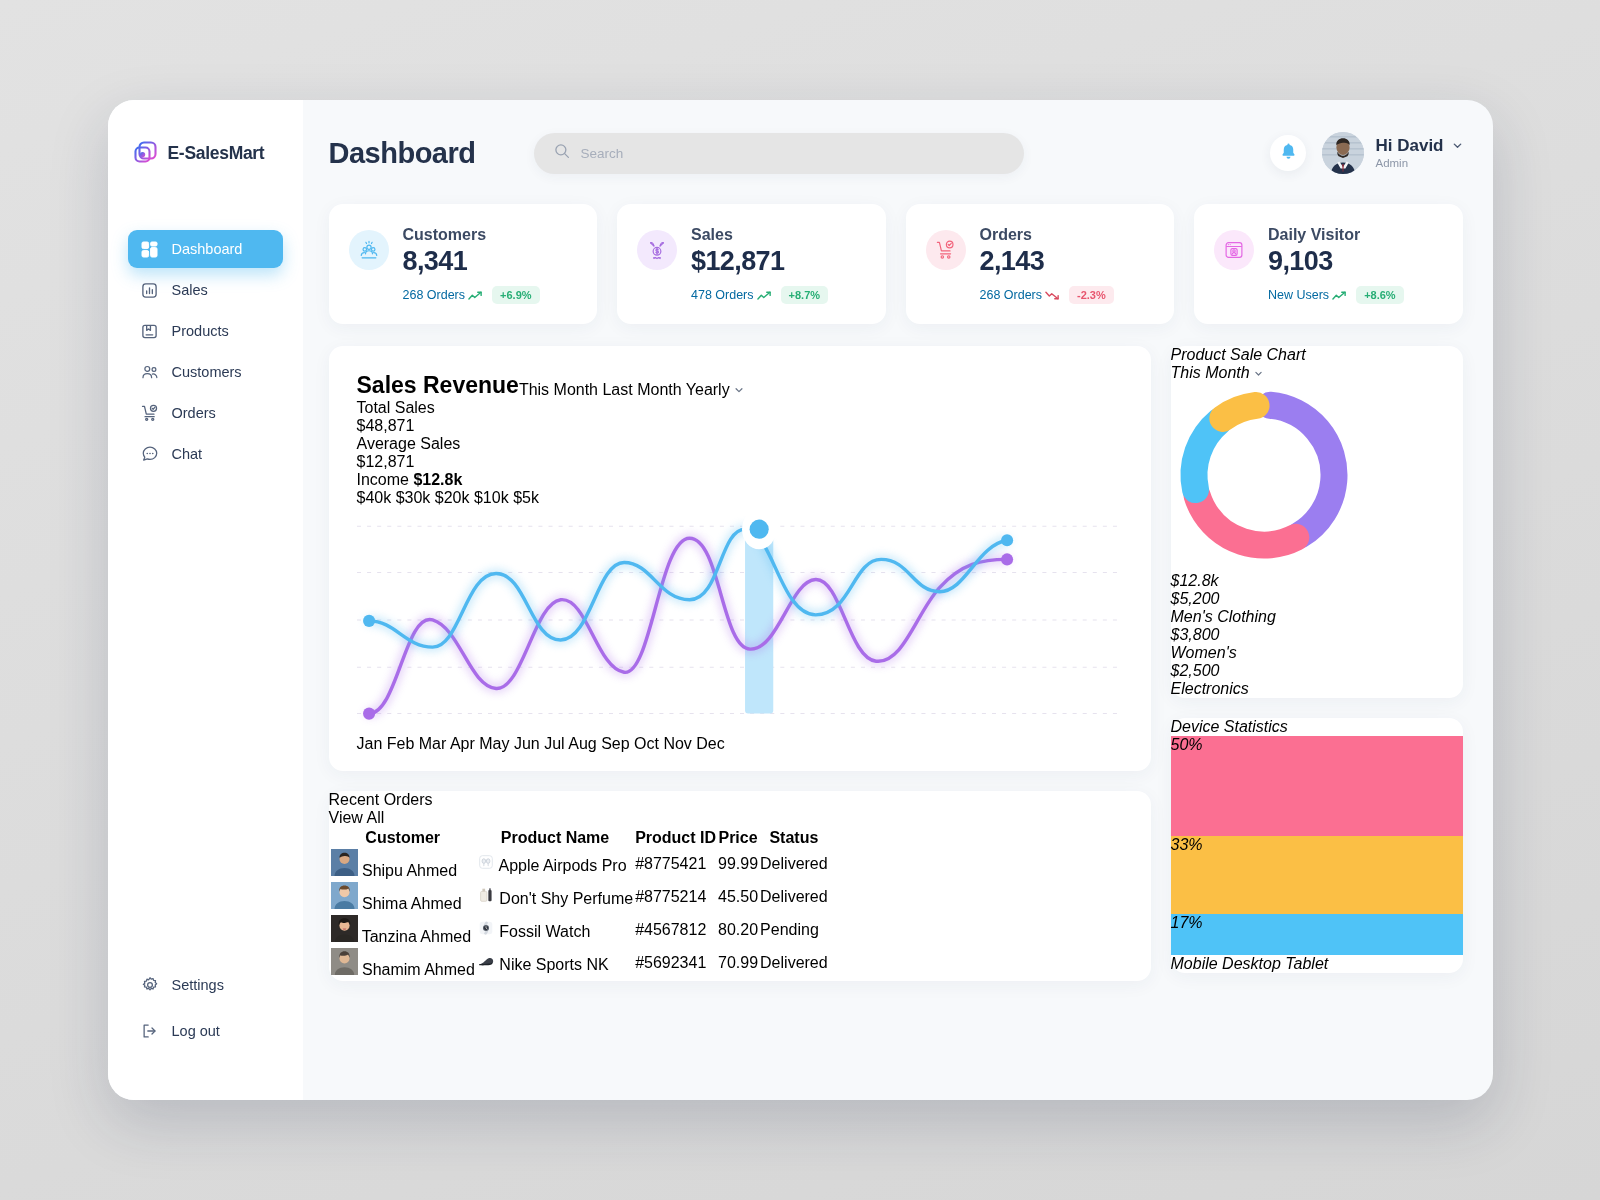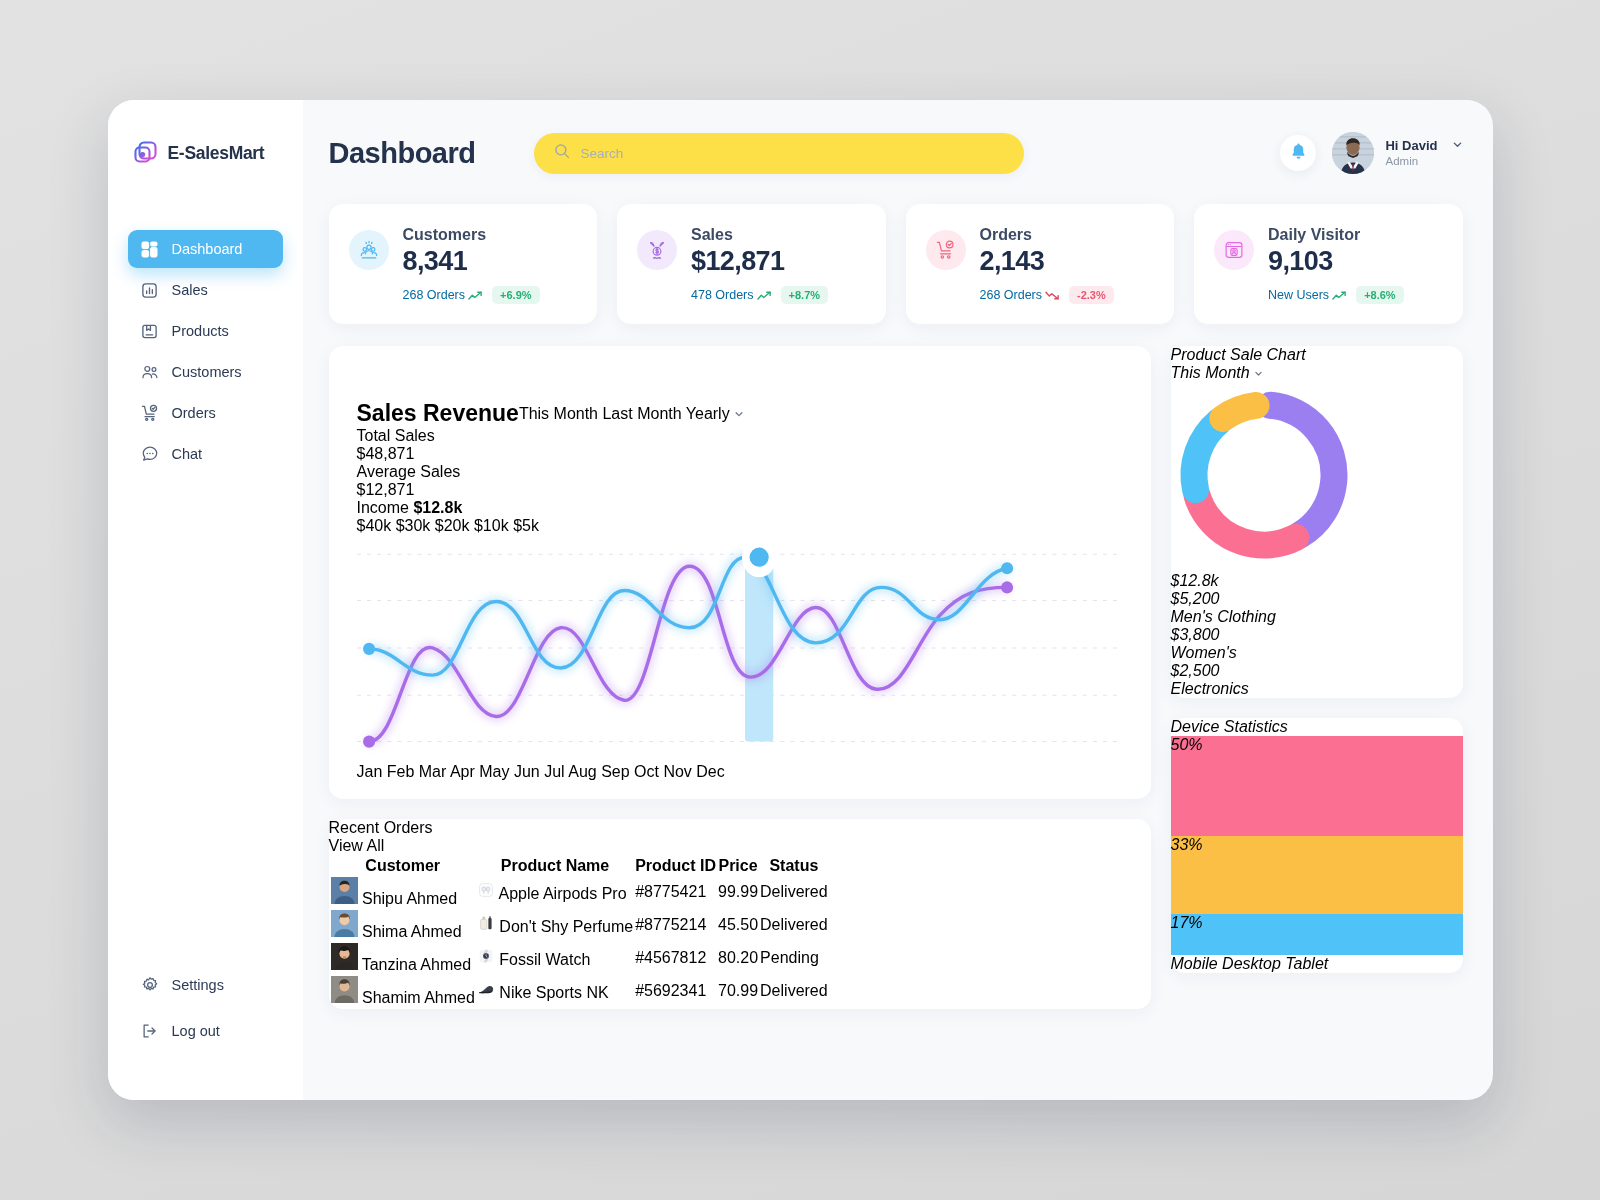--- a/index.html
+++ b/index.html
@@ -56,21 +56,21 @@
 
   .nav-bottom { margin-top: auto; padding: 0 20px 22px; display: flex; flex-direction: column; gap: 8px; }
 
   
   .main { flex: 1; min-width: 0; padding: 26px 30px 0 26px; overflow: hidden; }
 
   .topbar { display: flex; align-items: center; height: 54px; margin-bottom: 24px; }
   .page-title { font-size: 29px; font-weight: 700; color: #24324b; letter-spacing: -.5px; width: 205px; flex: none; }
   .searchbox {
     flex: none; width: 490px; height: 41px;
-    background: #fde047; border-radius: 21px;
+    background: #e5e5e5; border-radius: 21px;
     display: flex; align-items: center; gap: 11px;
     padding: 0 20px;
     box-shadow: 0 3px 12px rgba(40,60,90,.05);
   }
   .searchbox input {
     border: none; outline: none; background: transparent;
     font-family: inherit; font-size: 13.5px; color: #6b7688; width: 100%;
   }
   .searchbox input::placeholder { color: #a7aebb; }
   .top-right { margin-left: auto; display: flex; align-items: center; gap: 16px; }
@@ -79,21 +79,21 @@
     background: #fff; display: flex; align-items: center; justify-content: center;
     box-shadow: 0 3px 12px rgba(40,60,90,.07);
     cursor: pointer;
   }
   .avatar-wrap { display: flex; align-items: center; gap: 11px; cursor: pointer; }
   .avatar {
     width: 42px; height: 42px; border-radius: 50%;
     background: #cfd8e2; overflow: hidden; flex: none; position: relative;
   }
   .user-meta { line-height: 1.25; }
-  .user-name { font-size: 13px; font-weight: 700; color: #24324b; display:flex; align-items:center; gap:14px;}
+  .user-name { font-size: 17px; font-weight: 700; color: #24324b; display:flex; align-items:center; gap:8px;}
   .user-role { font-size: 11.5px; color: #8d97a8; }
 
   
   .stats { display: flex; gap: 20px; margin-bottom: 22px; }
   .stat-card {
     flex: 1; background: #fff; border-radius: 14px;
     padding: 22px 20px 20px 20px;
     display: flex; gap: 14px;
     box-shadow: 0 4px 18px rgba(40,60,90,.05);
     min-width: 0;
@@ -109,21 +109,21 @@
 
   
   .grid { display: flex; gap: 20px; }
   .col-left { flex: 1; min-width: 0; display: flex; flex-direction: column; gap: 20px; }
   .col-right { width: 292px; flex: none; display: flex; flex-direction: column; gap: 20px; font-style: italic; }
 
   .card { background: #fff; border-radius: 14px; box-shadow: 0 4px 18px rgba(40,60,90,.05); }
 
   
   .sr { padding: 26px 28px 18px 28px; }
-  .sr-head { display: flex; align-items: center; margin-top: 28px; }
+  .sr-head { display: flex; align-items: flex-end; }
   .sr-title { font-size: 23px; font-weight: 700; color: #20305" }
   .sr-title { font-size: 23px; font-weight: 700; color: #1e2d4a; letter-spacing: -.4px; }
   .legend { margin-left: auto; display: flex; align-items: center; gap: 20px; padding-top: 6px; }
   .lg { display: flex; align-items: center; gap: 7px; font-size: 13px; color: #8d97a8; }
   .dot { width: 9px; height: 9px; border-radius: 50%; flex: none; }
   .selector {
     background: #f1f3f7; border-radius: 16px; padding: 6px 13px;
     font-size: 12.5px; color: #6b7688; display: flex; align-items: center; gap: 7px;
     cursor: pointer; margin-left: 18px;
   }

